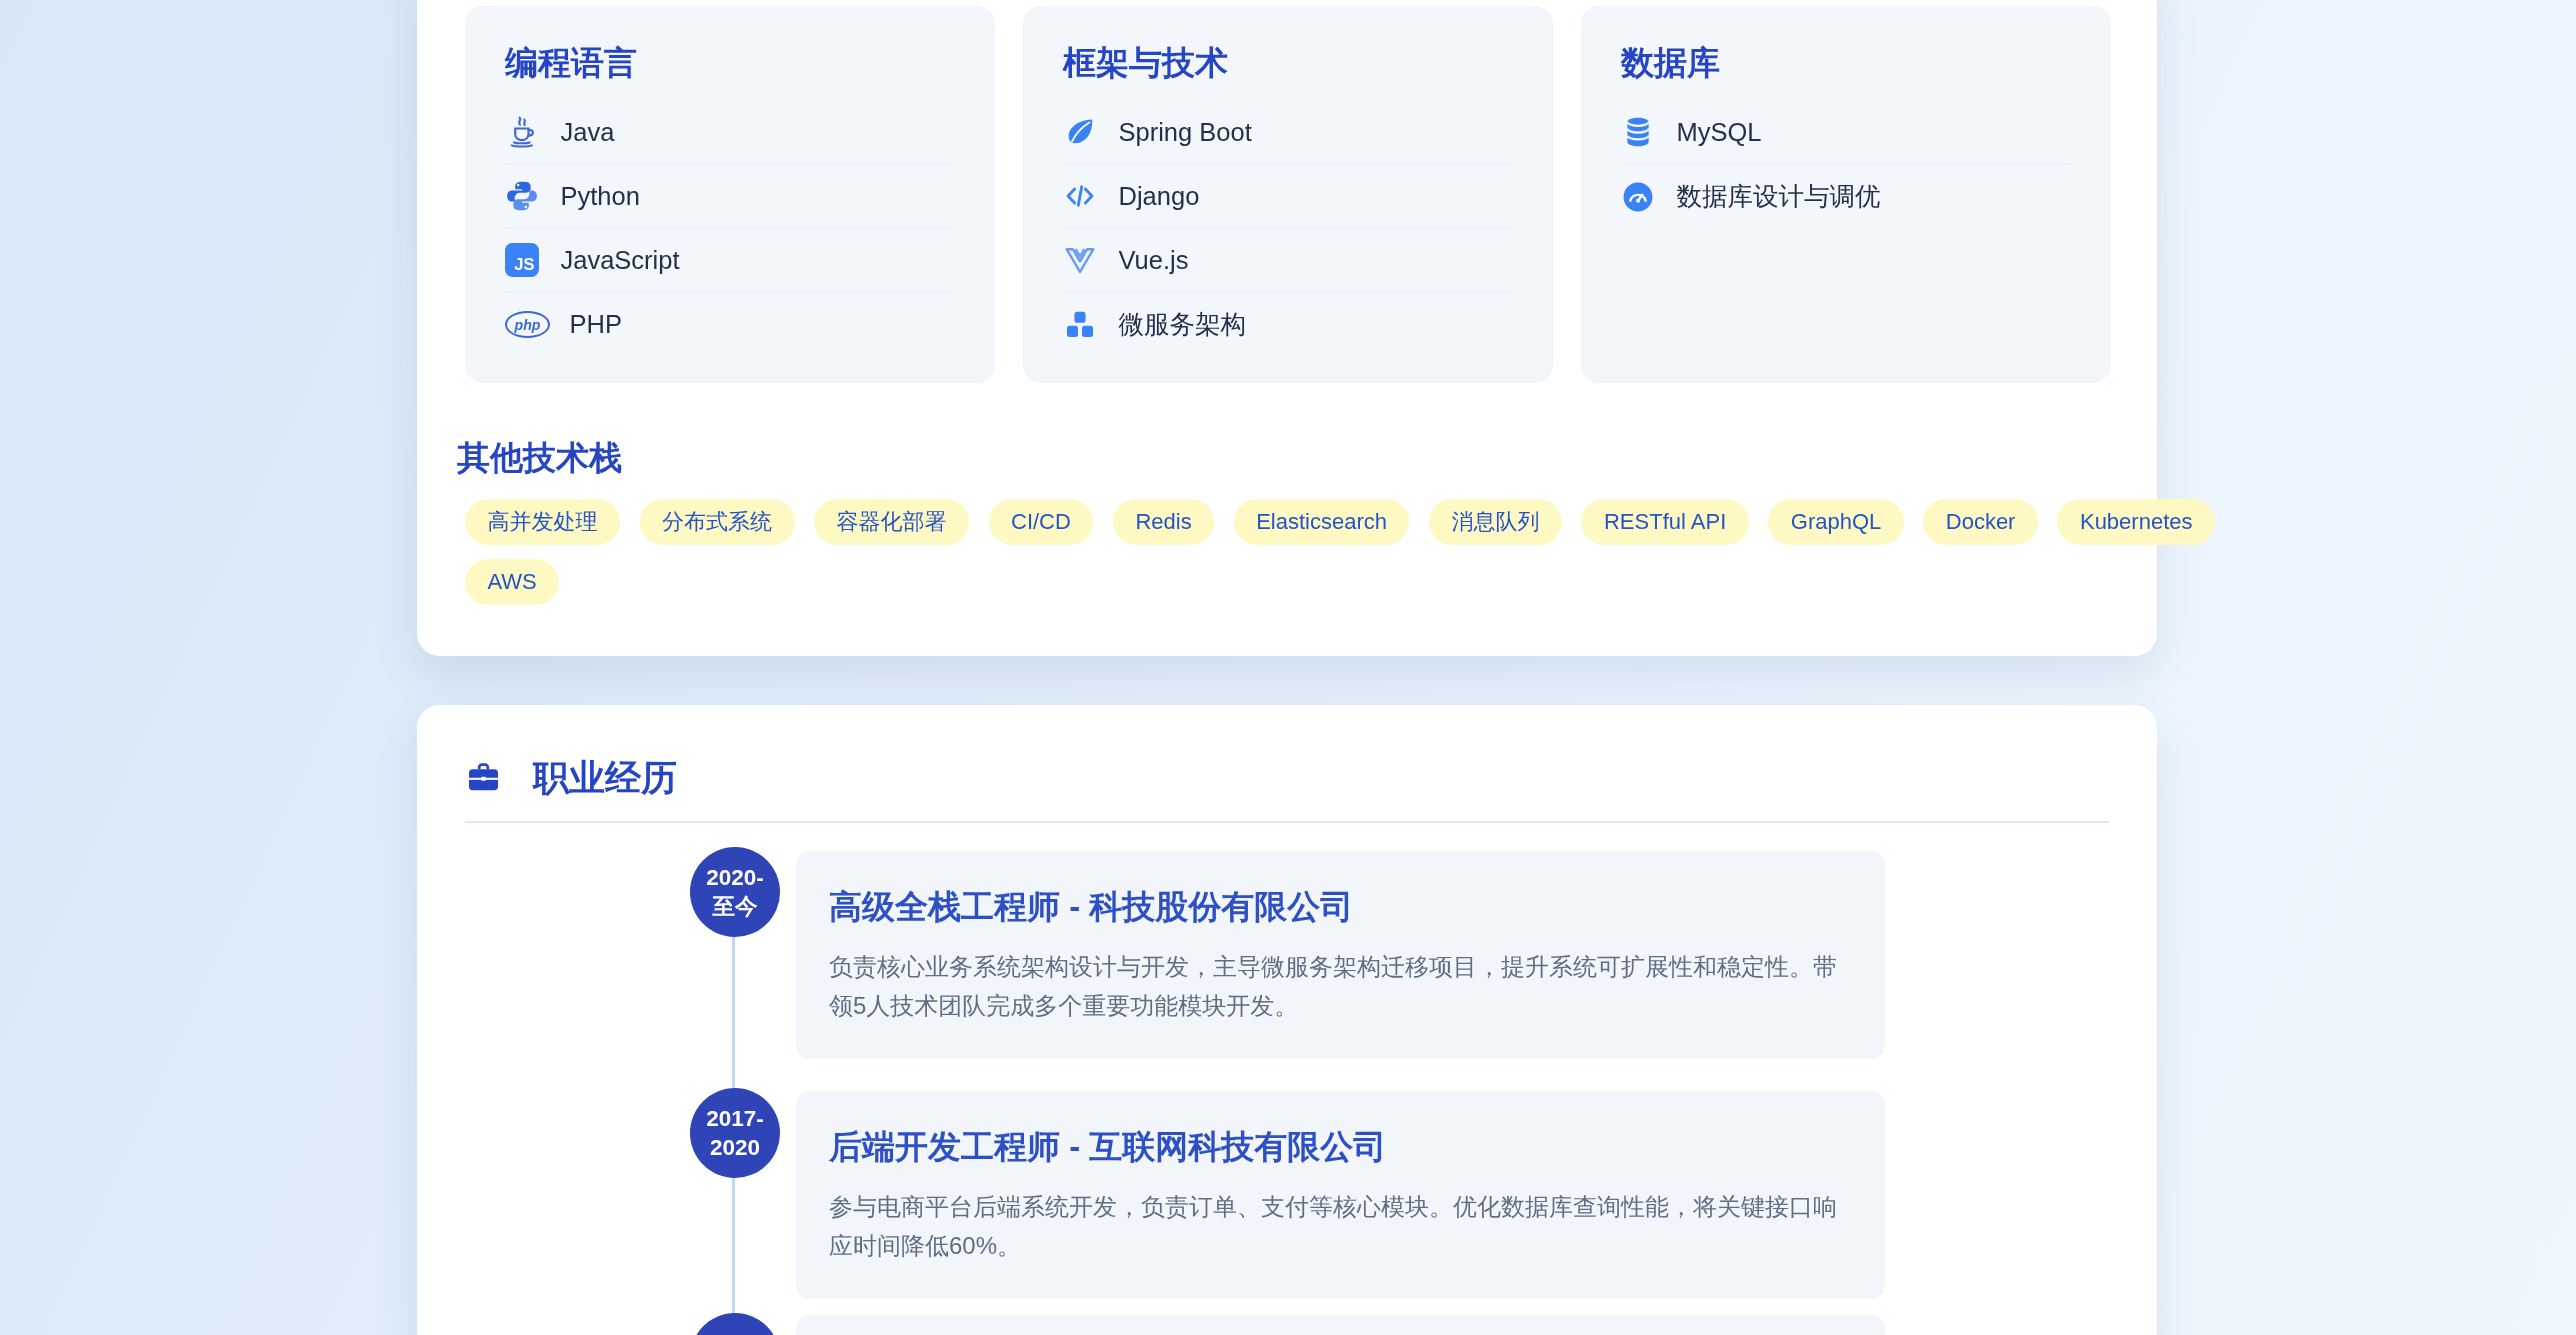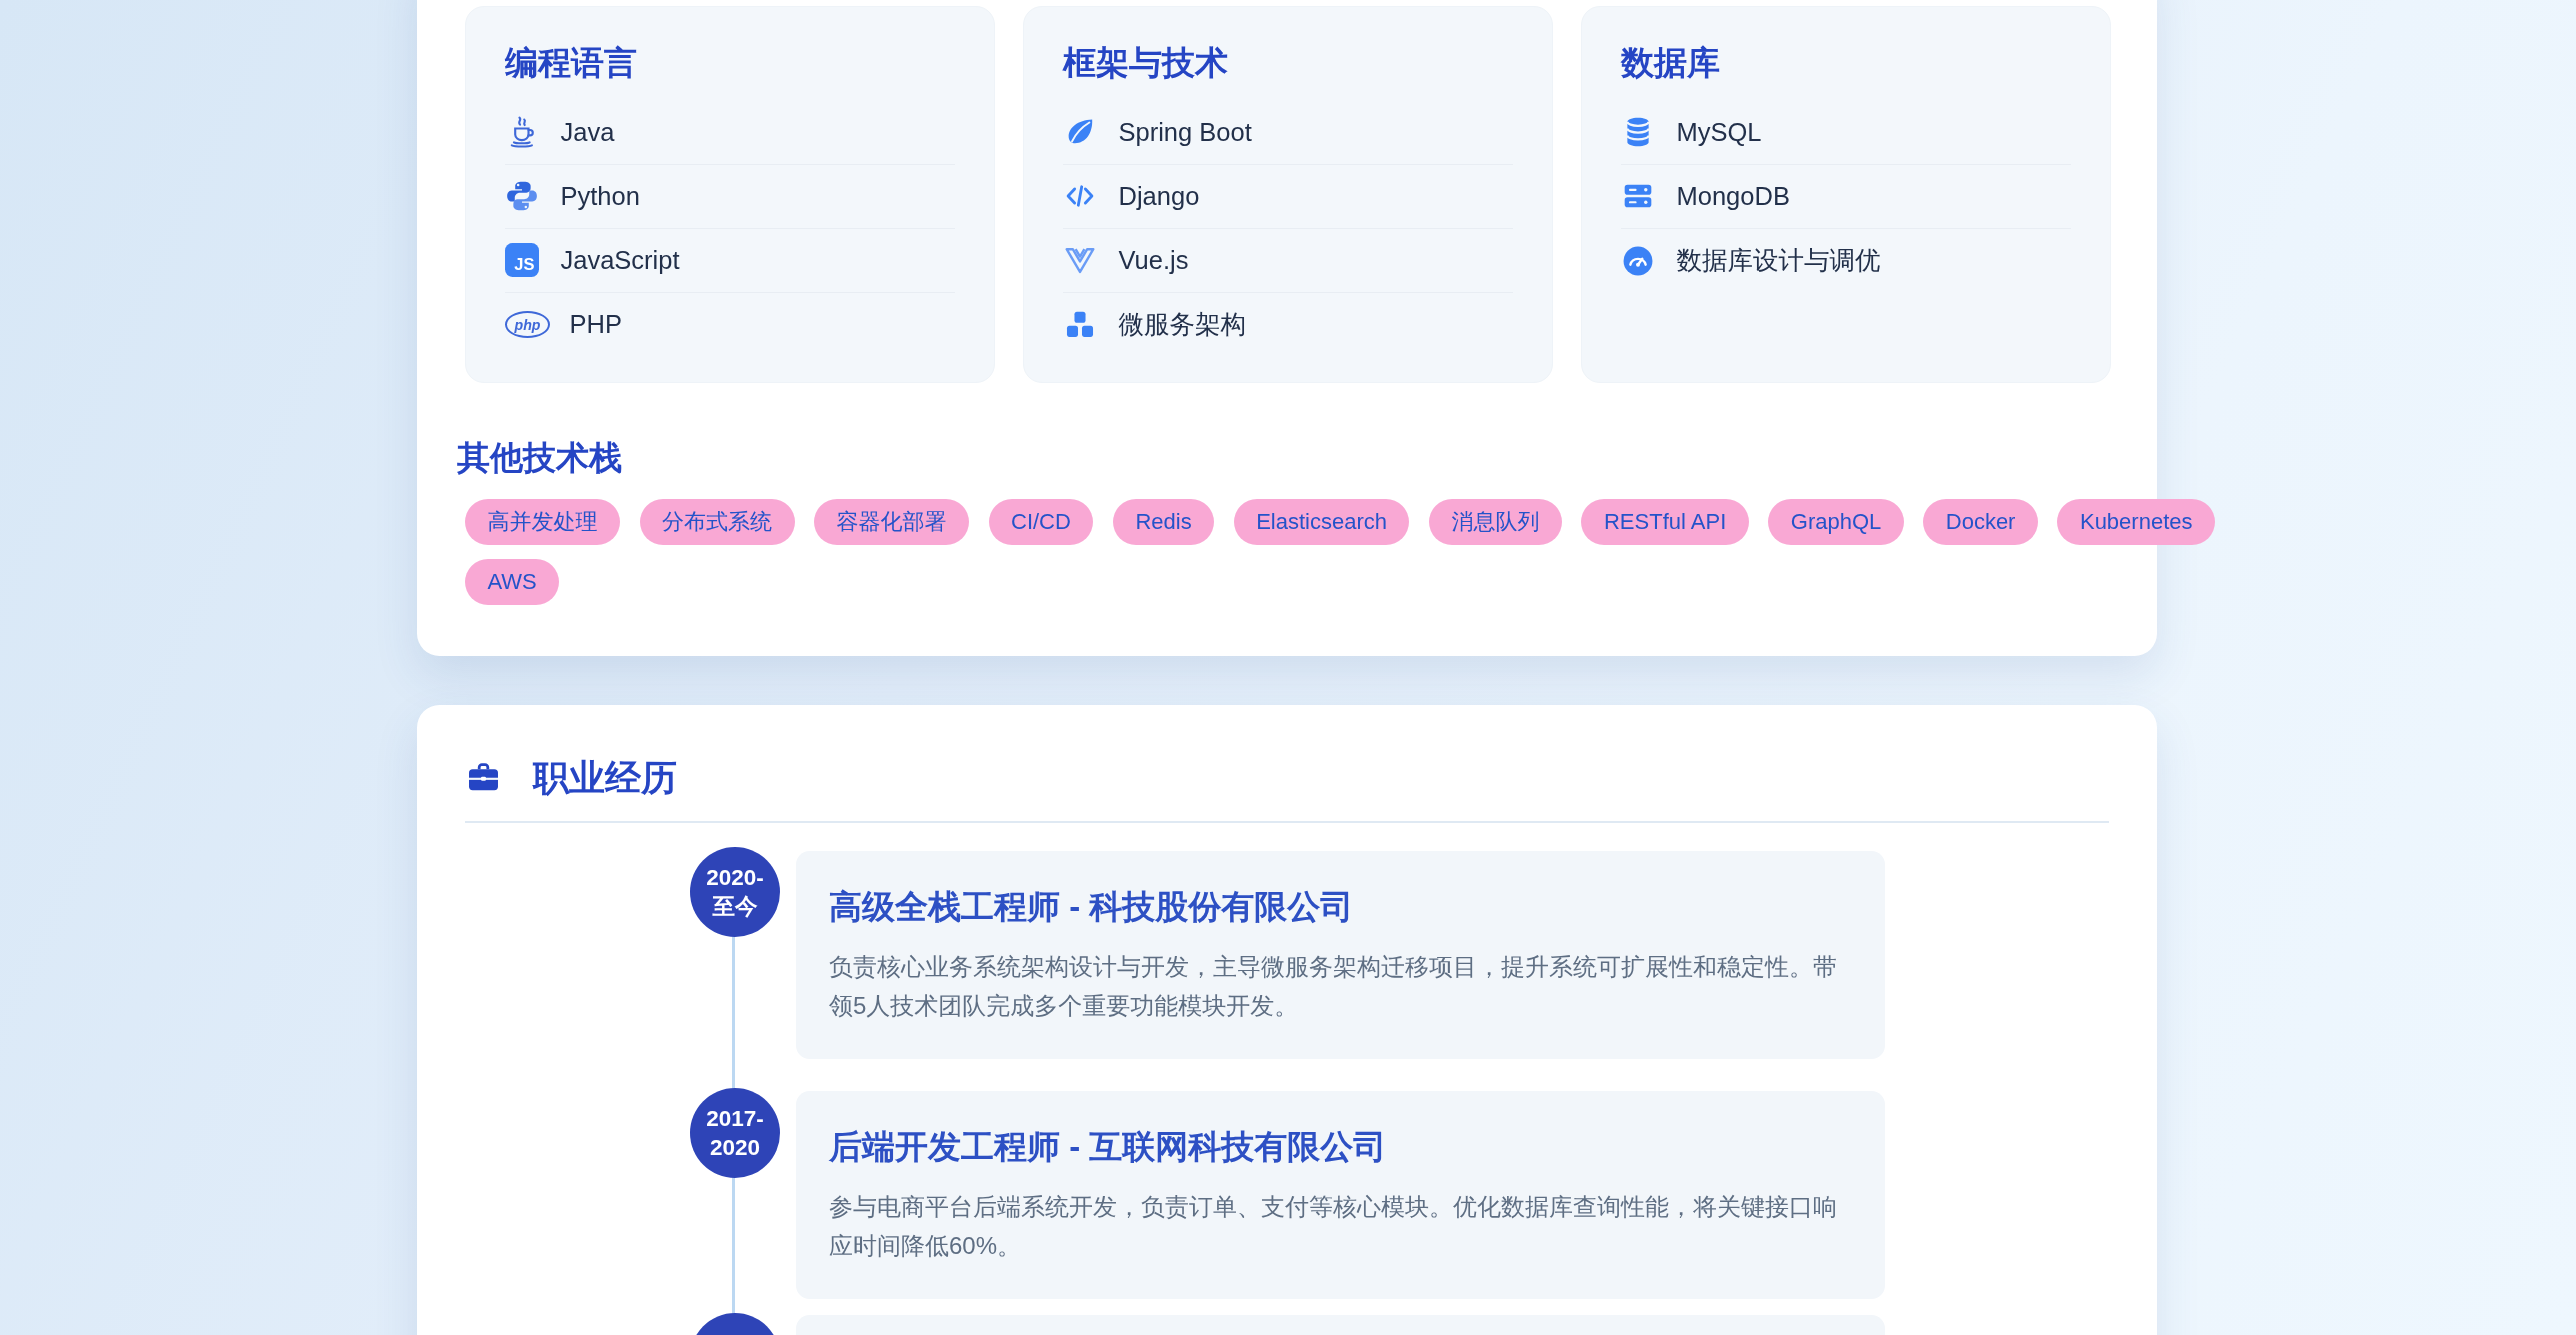--- a/index.html
+++ b/index.html
@@ -40,21 +40,21 @@
     display:flex; align-items:center; justify-content:center; flex:0 0 45px;
   }
 
   
   .other-title { position:absolute; left:40px; top:481px; font-size:33px; font-weight:bold; color:#2545c4; }
   .tags-row { position:absolute; left:48px; display:flex; gap:19.5px; }
   #tags-row-1 { top:544px; }
   #tags-row-2 { top:604px; }
   .tag {
     height:46px; line-height:46px; padding:0 22.5px; border-radius:24px;
-    background:#f9a8d4; color:#2453c9; font-size:22px; font-weight:500; white-space:nowrap;
+    background:#fef9c3; color:#2453c9; font-size:22px; font-weight:500; white-space:nowrap;
   }
 
   
   .section-header { position:absolute; left:48px; top:49px; display:flex; align-items:center; gap:31px; }
   .section-title { font-size:36px; font-weight:bold; color:#2545c4; }
   .header-rule { position:absolute; left:48px; top:116px; width:1644px; height:2.2px; background:#dfe9f3; }
 
   .timeline-line { position:absolute; left:315px; top:187px; width:3px; height:599px; background:#bcd8f2; }
   .tl-circle {
     position:absolute; left:273px; width:90px; height:90px; border-radius:50%;
@@ -167,33 +167,20 @@
       <div class="skill-card-title">数据库</div>
       <div class="skill-row">
         <span class="skill-ic">
           <svg width="34" height="34" viewBox="0 0 24 24">
             <path fill="#3b82f6" d="M4.5 4.8C4.5 3.2 7.9 2 12 2s7.5 1.2 7.5 2.8v14.4c0 1.6-3.4 2.8-7.5 2.8s-7.5-1.2-7.5-2.8z"></path>
             <path d="M4.5 9.6c0 1.6 3.4 2.8 7.5 2.8s7.5-1.2 7.5-2.8M4.5 14.4c0 1.6 3.4 2.8 7.5 2.8s7.5-1.2 7.5-2.8" stroke="#f3f7fb" stroke-width="1.6" fill="none"></path>
             <path d="M4.5 4.8c0 1.6 3.4 2.8 7.5 2.8s7.5-1.2 7.5-2.8" stroke="#f3f7fb" stroke-width="1.6" fill="none"></path>
           </svg>
         </span>
         <span class="skill-label">MySQL</span>
-      </div>
-      <div class="skill-row">
-        <span class="skill-ic">
-          <svg width="34" height="34" viewBox="0 0 24 24" fill="#3b82f6">
-            <rect x="2.6" y="4" width="18.8" height="7.2" rx="2"></rect>
-            <rect x="2.6" y="12.8" width="18.8" height="7.2" rx="2"></rect>
-            <circle cx="17.5" cy="7.6" r="1.2" fill="#f3f7fb"></circle>
-            <circle cx="17.5" cy="16.4" r="1.2" fill="#f3f7fb"></circle>
-            <rect x="5.6" y="6.9" width="5.4" height="1.5" rx="0.7" fill="#f3f7fb"></rect>
-            <rect x="5.6" y="15.7" width="5.4" height="1.5" rx="0.7" fill="#f3f7fb"></rect>
-          </svg>
-        </span>
-        <span class="skill-label">MongoDB</span>
       </div>
       <div class="skill-row last">
         <span class="skill-ic">
           <svg width="34" height="34" viewBox="0 0 24 24">
             <circle cx="12" cy="12" r="10.2" fill="#3b82f6"></circle>
             <path d="M6.6 14.6a5.6 5.6 0 0 1 10.8 0" stroke="#ffffff" stroke-width="1.7" fill="none" stroke-linecap="round"></path>
             <path d="M12 14.6l3-4.2" stroke="#ffffff" stroke-width="1.7" stroke-linecap="round"></path>
             <circle cx="12" cy="14.6" r="1.4" fill="#ffffff"></circle>
           </svg>
         </span>

